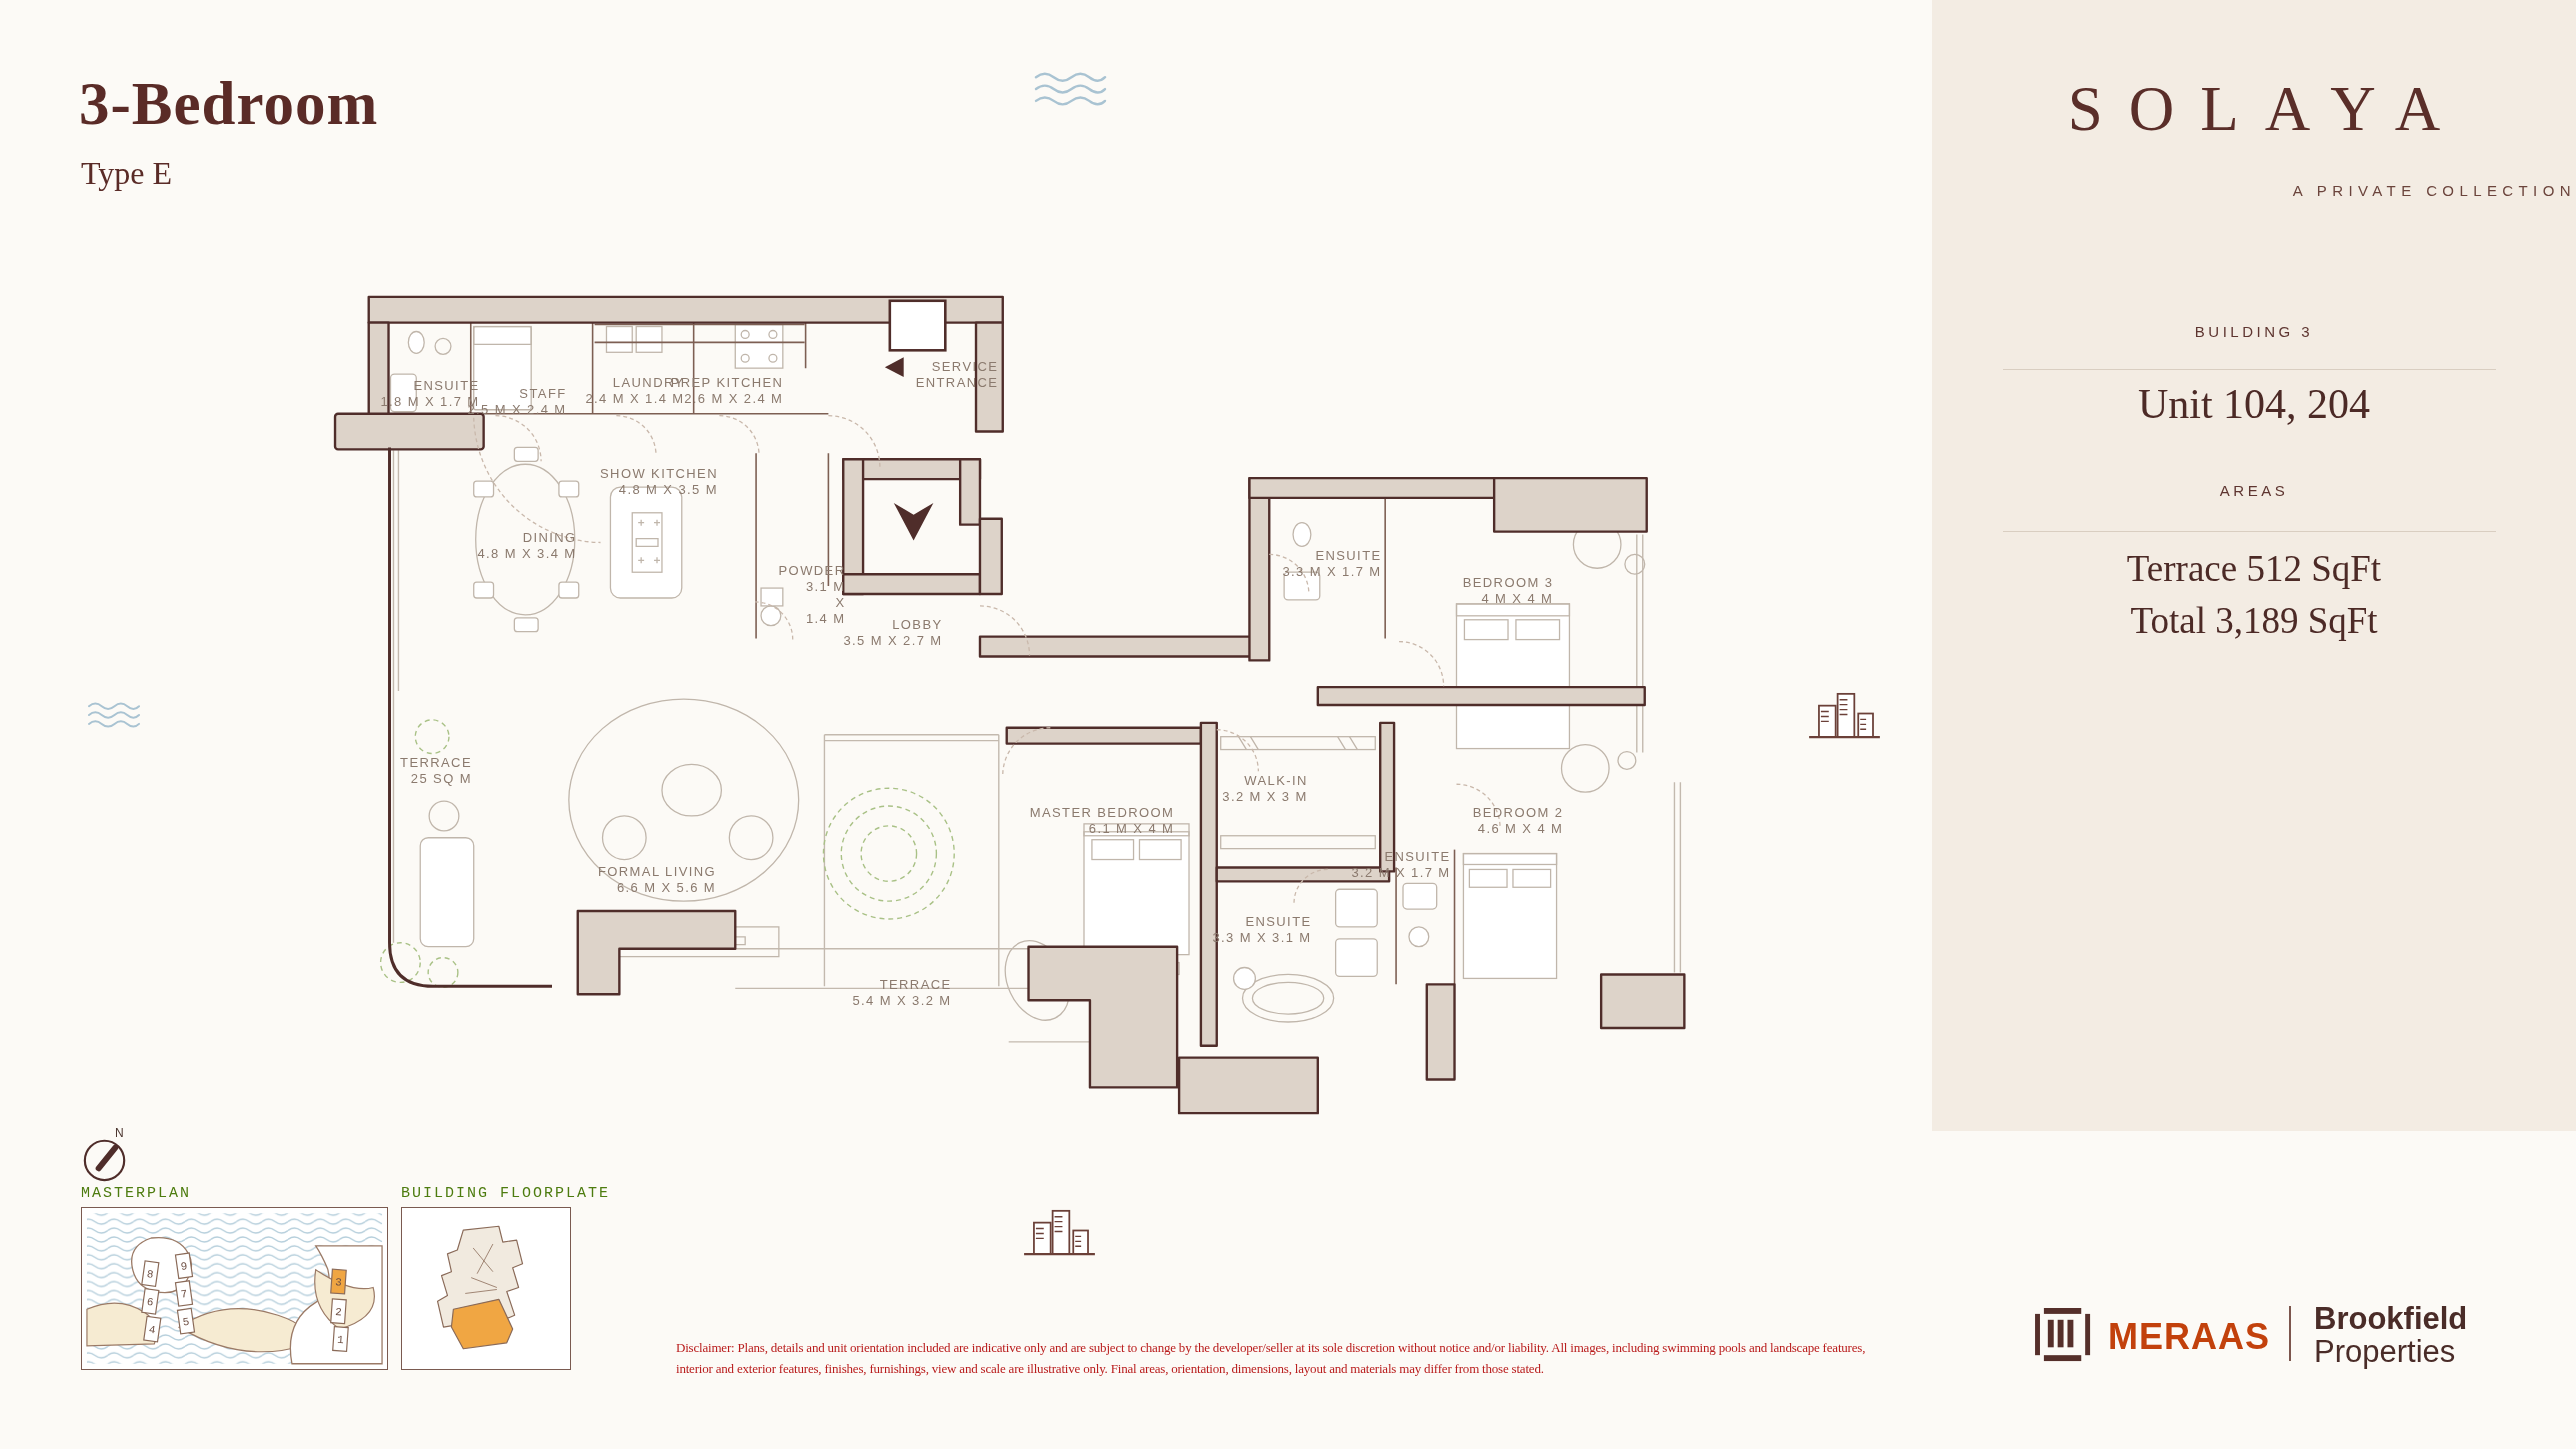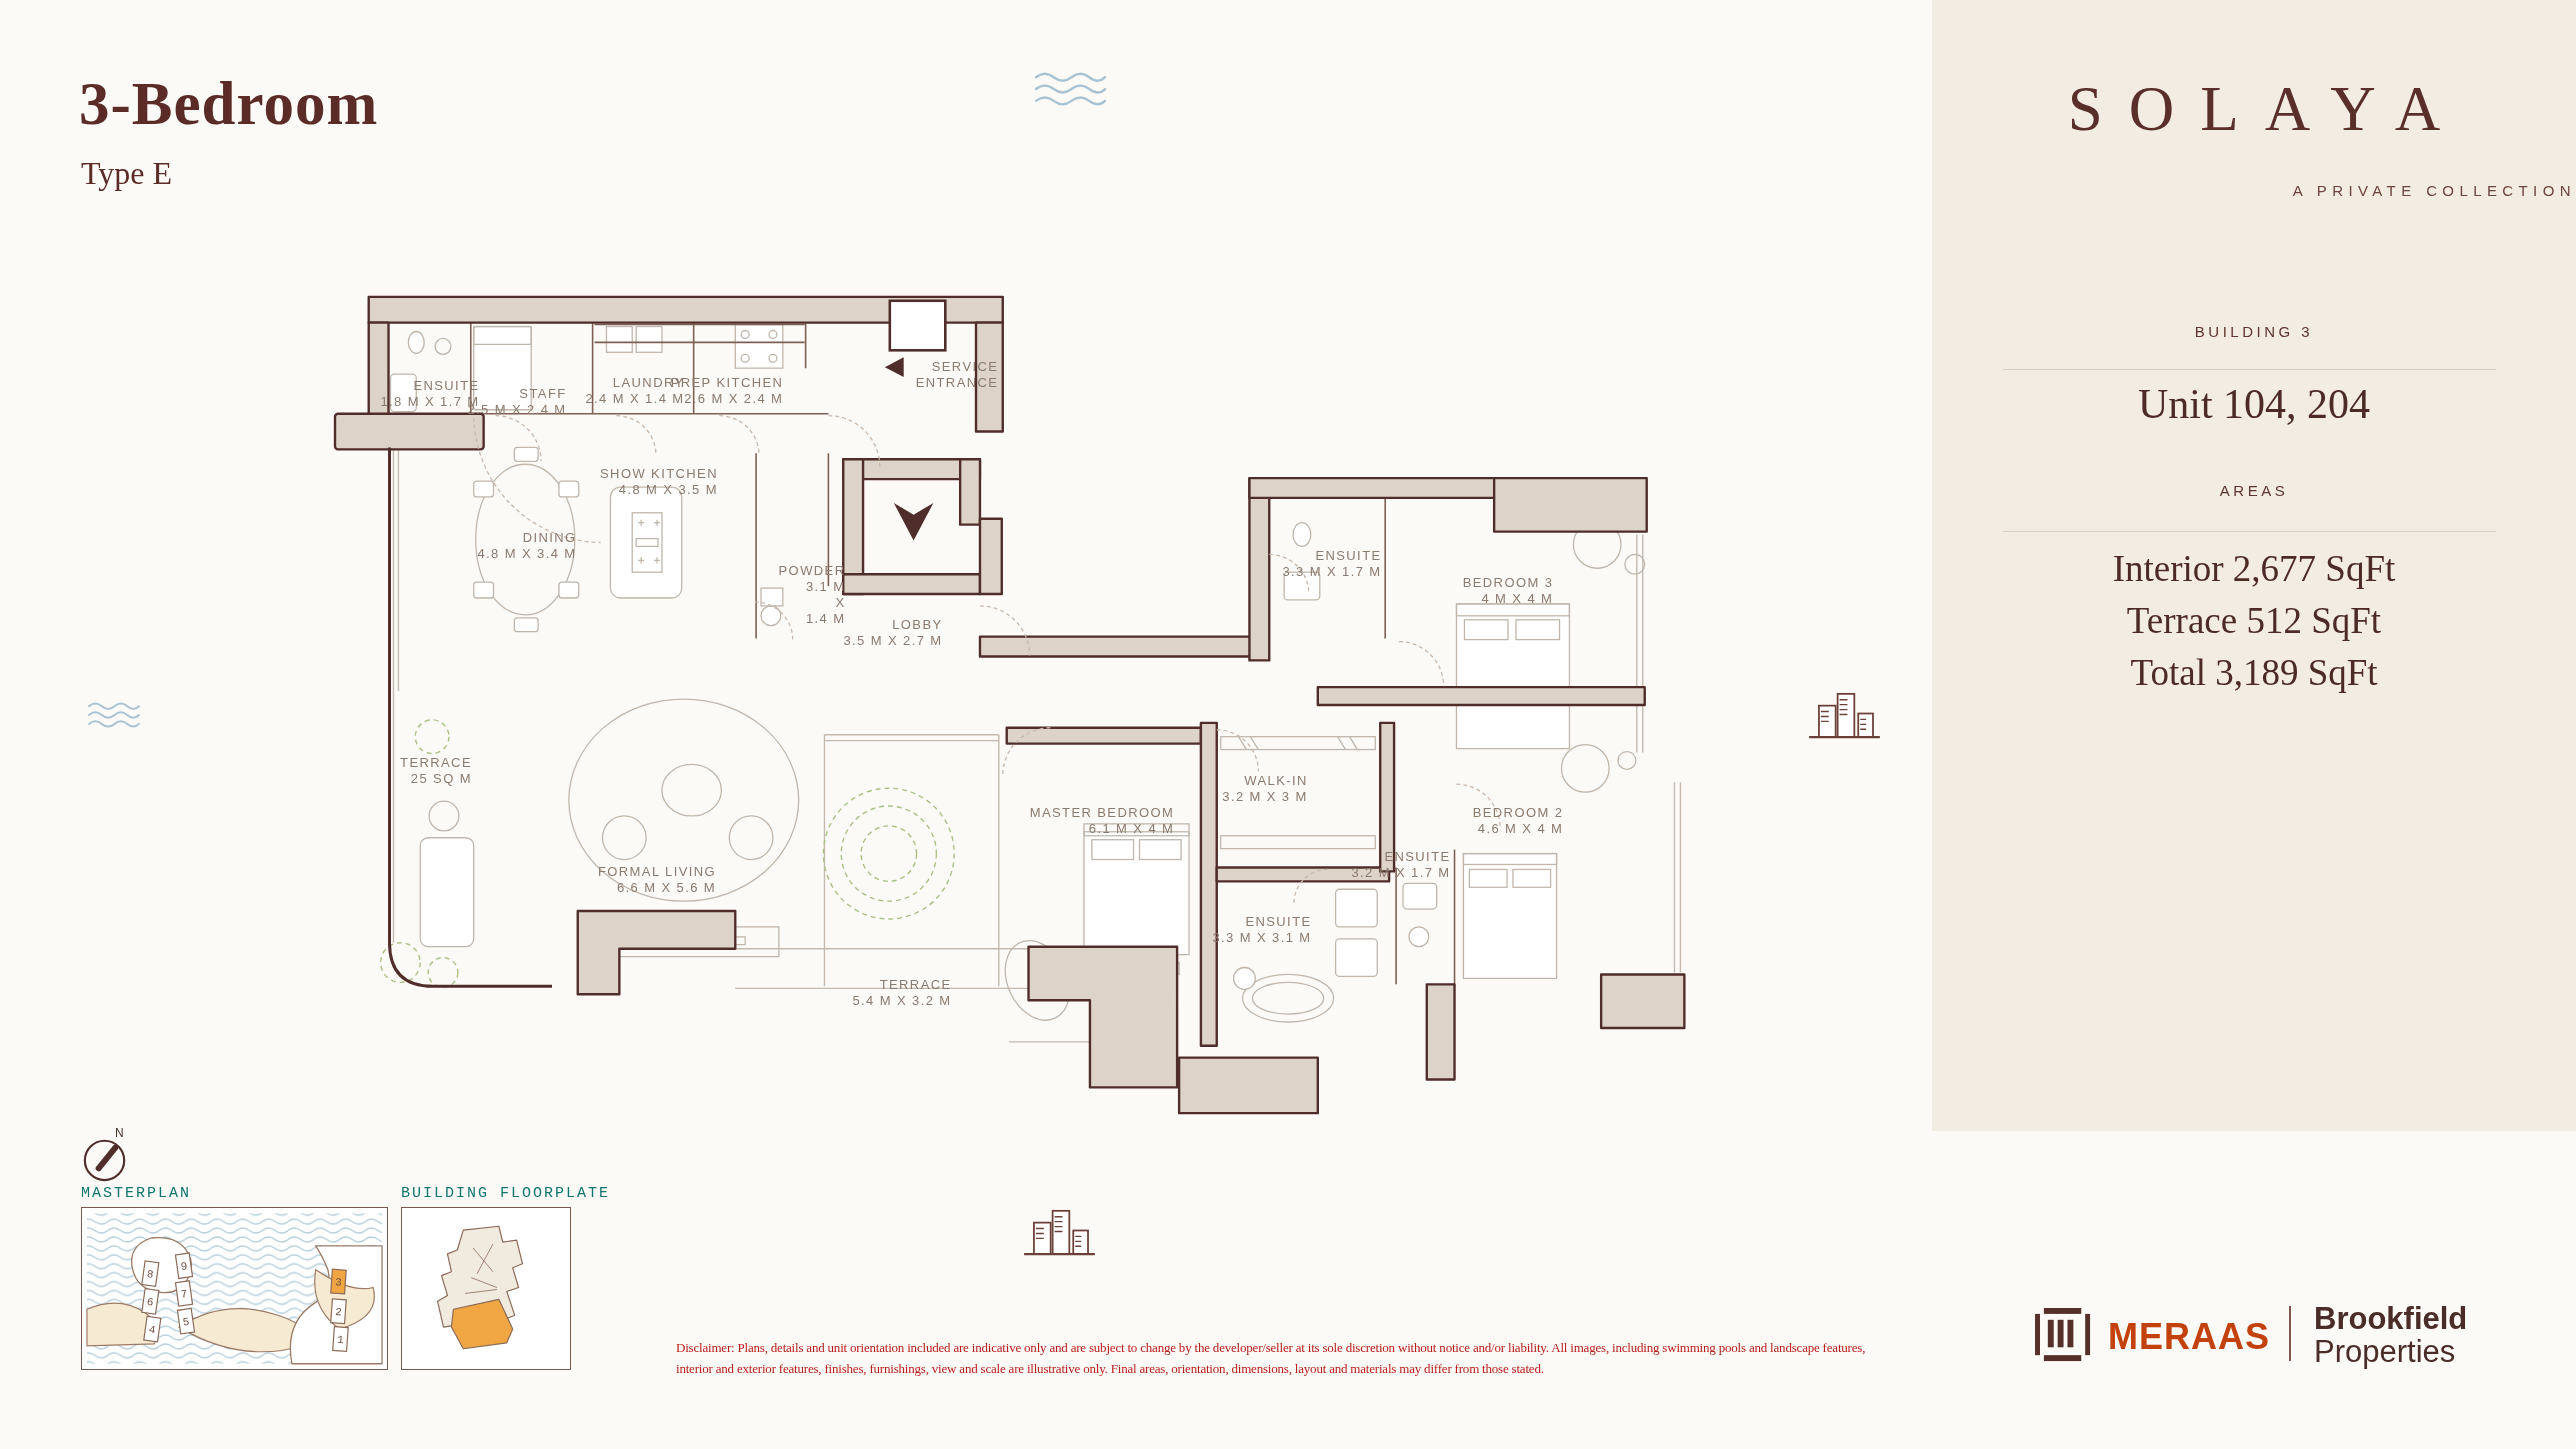--- a/index.html
+++ b/index.html
@@ -32,21 +32,21 @@
   .brook{position:absolute;left:279px;top:2px;color:#4a2c28;line-height:33px;font-size:31px;}
   .brook b{display:block;} .brook span{display:block;}
   
   .rlabel{position:absolute;transform:translateX(-50%);text-align:right;
           color:#8b7a6e;font-size:13px;letter-spacing:1.4px;line-height:16px;
           white-space:pre-line;}
   .rlabel .nm{display:block;white-space:pre-line;}
   .rlabel .dm{display:block;white-space:pre-line;}
   
   .thumb-label{position:absolute;font-family:"Liberation Mono",monospace;font-size:15px;
-          letter-spacing:2px;color:#0f766e;}
+          letter-spacing:2px;color:#4d7c0f;}
   .thumb-box{position:absolute;background:#ffffff;border:1.5px solid #7a5a50;}
   .compassN{position:absolute;left:115px;top:1126px;font-size:12px;color:#4a342e;}
   
   .disclaimer{position:absolute;left:676px;top:1338px;width:1219px;
           font-family:Liberation Serif, serif;font-size:13px;line-height:1.58;
           color:#b91c1c;letter-spacing:-0.2px;}
   svg{position:absolute;}
   
   .wall{fill:#ddd3c9;stroke:#4f2d2a;stroke-width:2.4;stroke-linejoin:round;}
   .part{stroke:#7d5f53;stroke-width:1.6;fill:none;}
@@ -366,21 +366,20 @@
   <aside class="sidebar">
     <div class="brand">SOLAYA</div>
     <div class="tagline">A PRIVATE COLLECTION</div>
 
     <div class="s-label" style="top:323px">BUILDING 3</div>
     <div class="rule" style="top:369px"></div>
     <div class="unit">Unit 104, 204</div>
     <div class="s-label" style="top:482px">AREAS</div>
     <div class="rule" style="top:531px"></div>
     <div class="areas">
-      <div>Interior 2,677 SqFt</div>
       <div>Terrace 512 SqFt</div>
       <div>Total 3,189 SqFt</div>
     </div>
 
     <div class="logo-row">
       <svg style="left:0;top:8px" width="63" height="57" viewBox="0 0 64 58">
         <g fill="#552f2a">
           <rect x="0" y="6" width="5" height="42"></rect>
           <rect x="9" y="0" width="38" height="6"></rect>
           <rect x="13" y="12" width="6" height="28"></rect>

